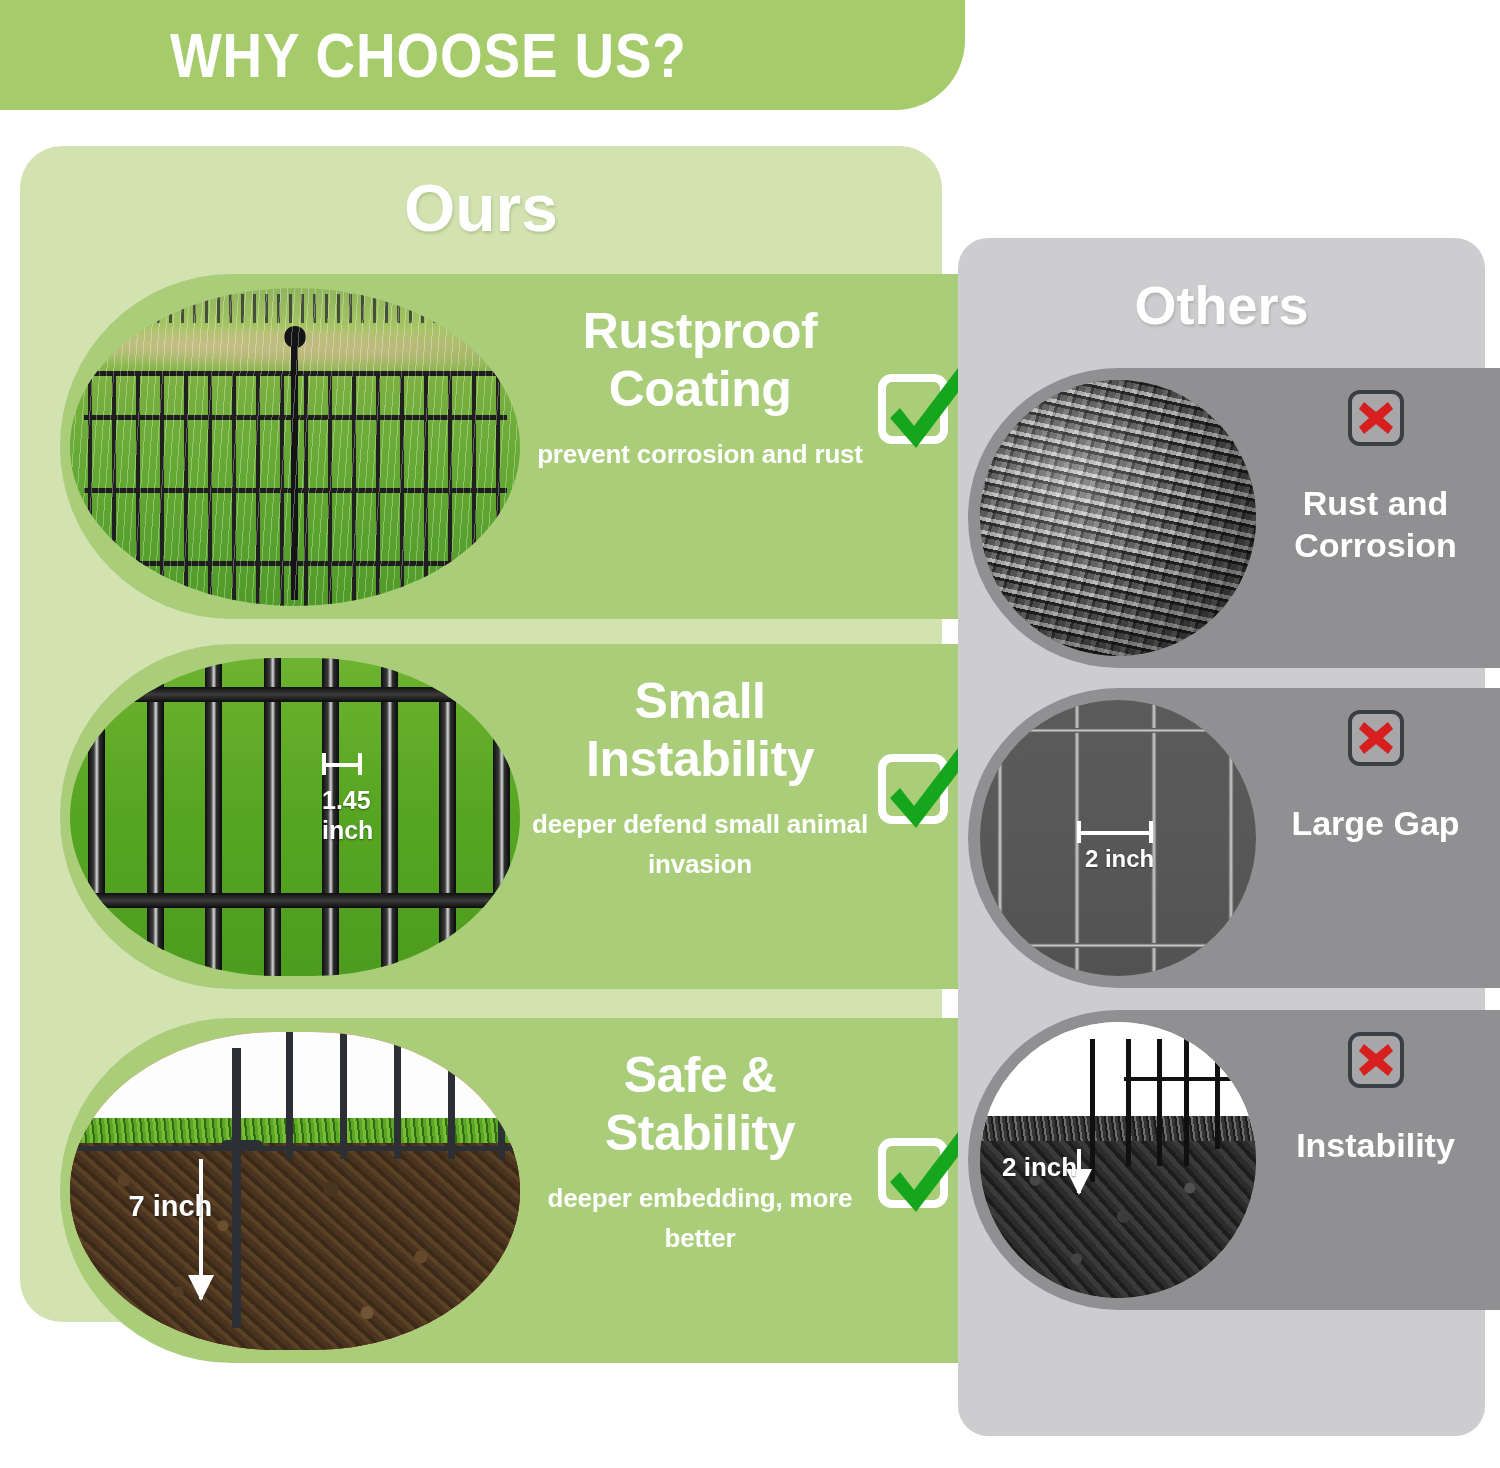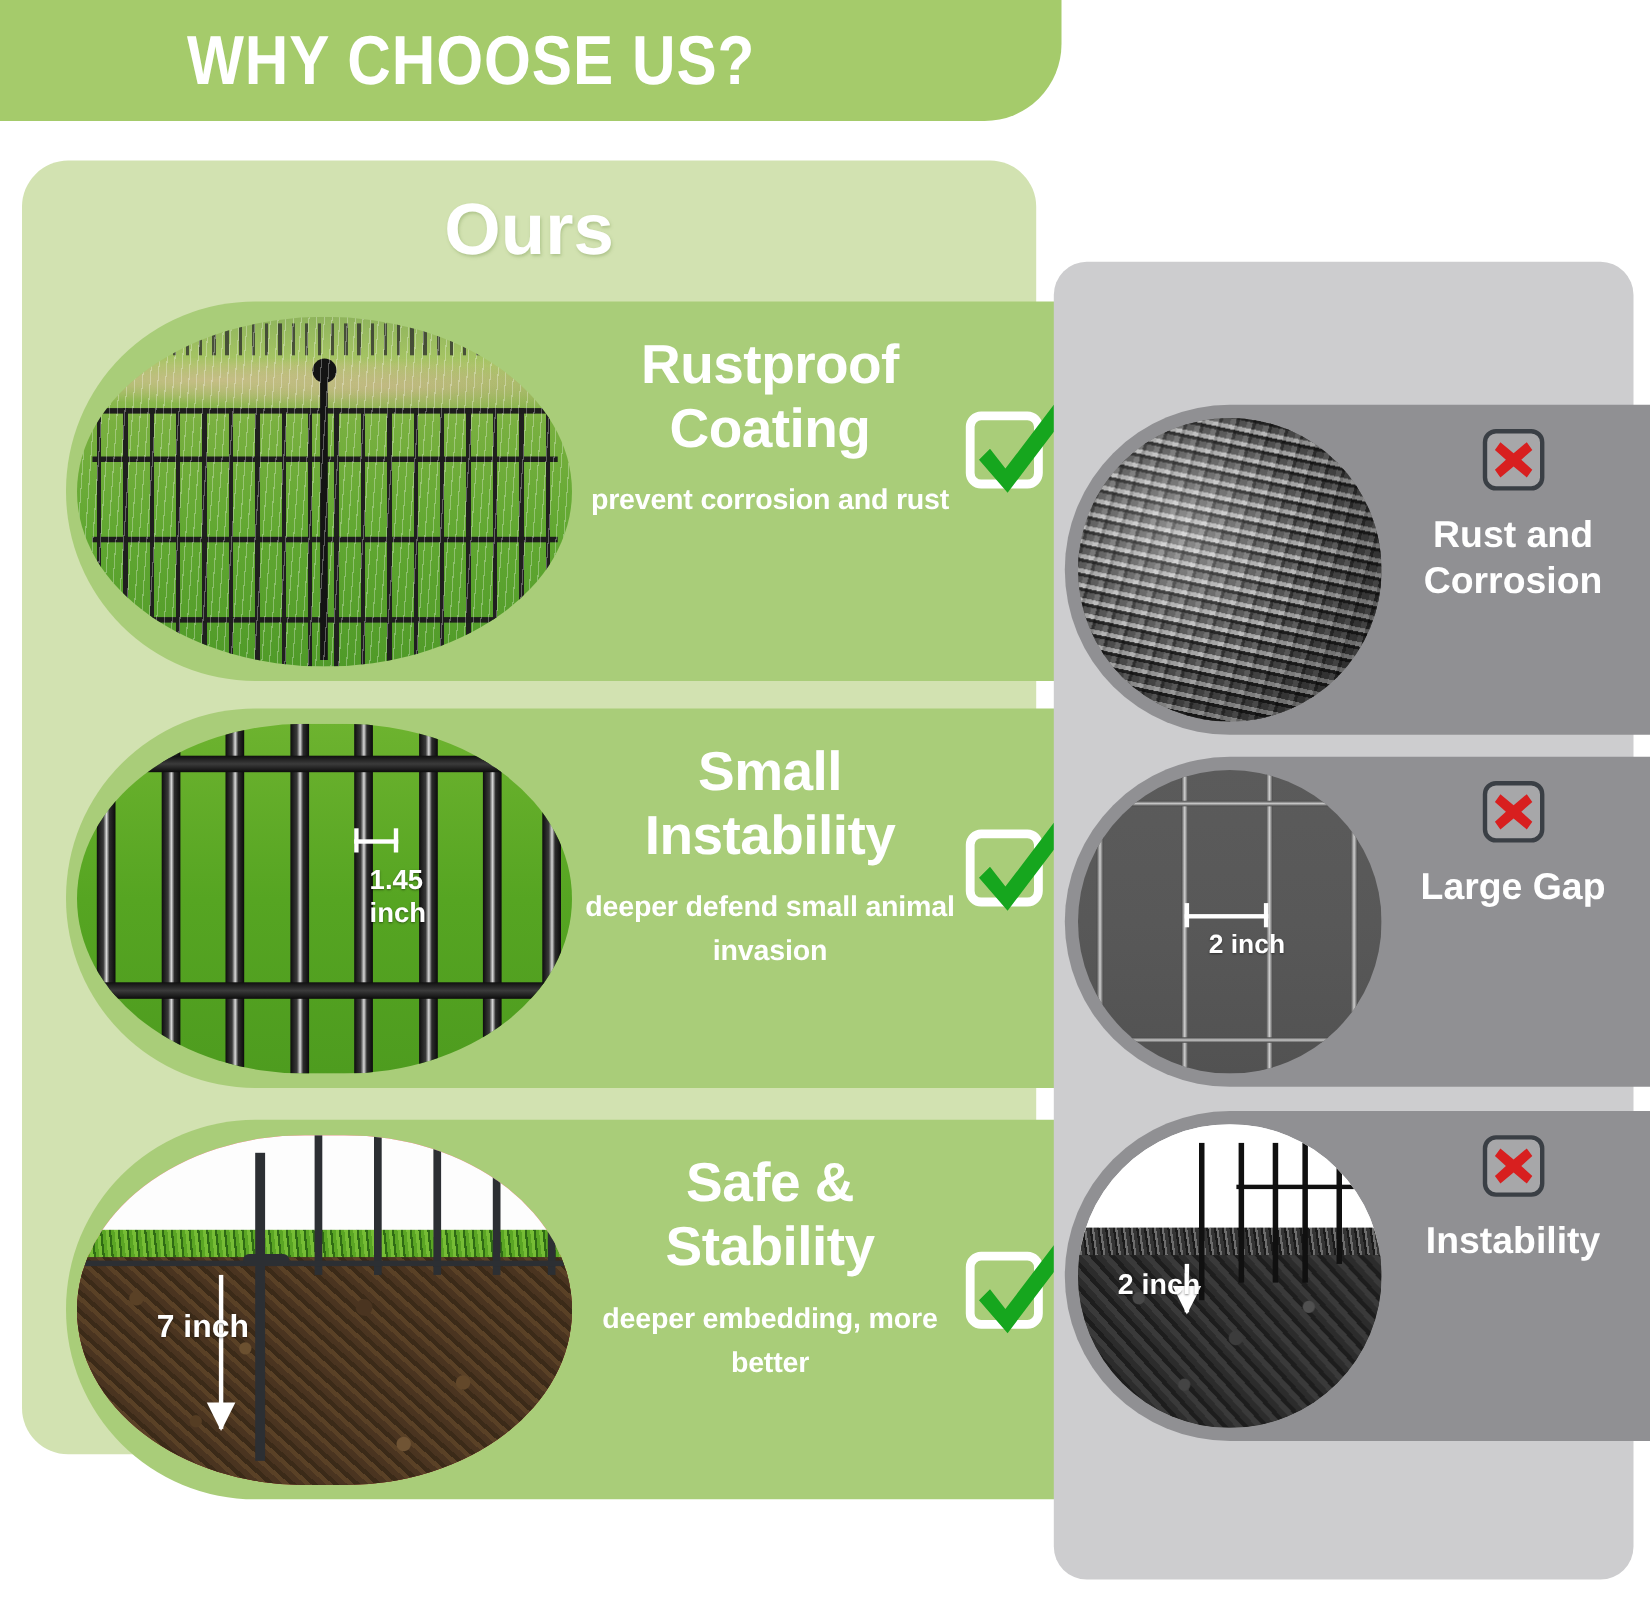--- a/index.html
+++ b/index.html
@@ -92,21 +92,21 @@
 
   .ofeat-photo{
     position:absolute; left:12px; top:12px; width:276px; height:276px;
     border-radius:50%; overflow:hidden;
   }
   .ofeat-text{
     position:absolute; left:300px; top:22px; width:215px; text-align:center;
   }
   .ofeat-label{
     color:#ffffff; font-size:34px; font-weight:bold; line-height:42px;
-    margin-top:14px;
+    margin-top:32px;
   }
   .x-icon{
     display:inline-block; width:56px; height:56px; border-radius:12px;
     background:#a7a7a9; border:4px solid #3a3f45; position:relative;
   }
   .x-icon svg{ position:absolute; left:3px; top:3px; }
 
   
   
   .ph-rainfence{ position:absolute; inset:0;
@@ -163,21 +163,20 @@
     background:linear-gradient(180deg,#101010 0%,#3b3b3b 50%,#0c0c0c 100%);
   }
   .dim-h{ position:absolute; height:22px; }
   .dim-h .line{ position:absolute; left:0; top:10px; width:100%; height:4px; background:#fff; }
   .dim-h .capL, .dim-h .capR{ position:absolute; top:0; width:4px; height:22px; background:#fff; }
   .dim-h .capL{ left:0; } .dim-h .capR{ right:0; }
   .dim-label{
     position:absolute; color:#ffffff; font-size:25px; font-weight:bold;
     line-height:30px; text-align:left; white-space:pre-line;
     text-shadow:0 1px 2px rgba(0,0,0,.45);
-    margin-left:14px;
   }
 
   
   .ph-soil{ position:absolute; inset:0; background:#ef4444; }
   .ph-soil .sky{ position:absolute; left:0; top:0; width:100%; height:34%; background:#fdfdfd; }
   .ph-soil .grass{
     position:absolute; left:0; top:27%; width:100%; height:10%;
     background:
       repeating-linear-gradient(84deg,#2f6b14 0px,#2f6b14 2px,#5aa524 2px,#5aa524 5px,#76bd35 5px,#76bd35 8px);
   }
@@ -348,20 +347,21 @@
     <div class="check-icon" style="left:812px; top:106px;">
       <div class="box"></div>
       <svg width="94" height="94" viewBox="0 0 94 94">
         <path d="M28 48 L42 66 L86 8 L94 22 L44 88 L18 58 Z" fill="#16a61e"></path>
       </svg>
     </div>
   </div>
 </div>
 
 <div class="others-panel">
+  <div class="others-title">Others</div>
 
   <div class="ofeat o1">
     <div class="ofeat-photo">
       <div class="ph-roll">
           <div class="mesh"></div>
           <div class="shade"></div>
         </div>
     </div>
     <div class="ofeat-text">
       <span class="x-icon">

